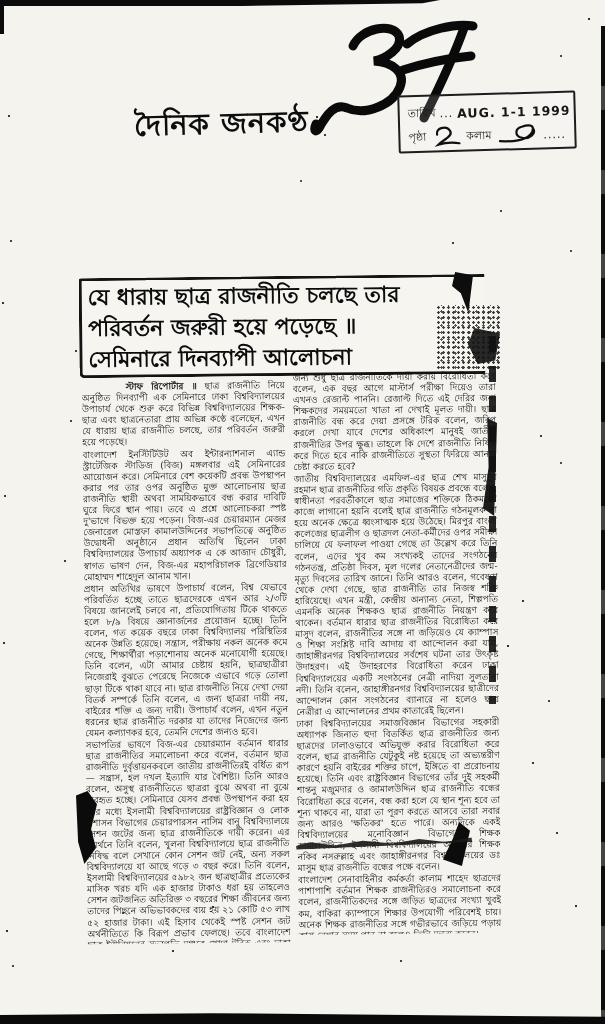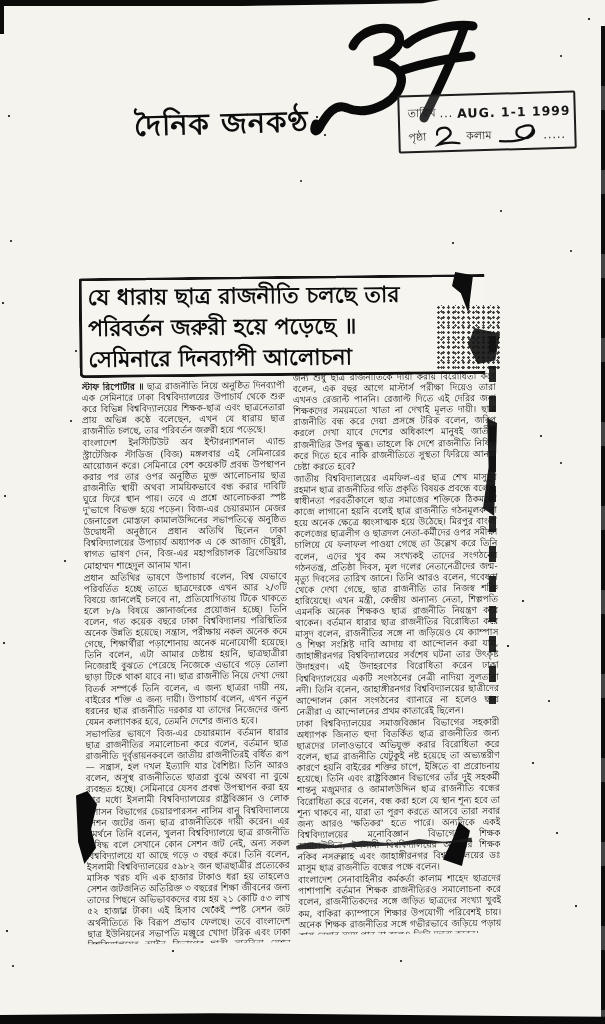--- a/index.html
+++ b/index.html
@@ -48,21 +48,21 @@
     border:3px solid #141414; border-right:none; border-radius:3px 1px 2px 5px;
     box-sizing:border-box; padding:1px 0 0 6px;
     font-weight:bold; font-size:22px; line-height:31px; color:#0c0c0c;
     white-space:nowrap; overflow:hidden; background:#f6f5f0;
   }
   .columns { position:absolute; left:4px; top:114px; width:414px; display:flex; gap:8px; }
   .col { width:203px; height:562px; overflow:hidden; font-size:9px; line-height:11.1px;
          text-align:justify; color:#101010; }
   .col2 { margin-top:-7px; }
   .col p { margin:0 0 1px 0; }
-  .byline { font-weight:bold; }
+  .byline { font-weight:bold;margin-left:44px; }
 
   
   .art { position:absolute; }
   .art-flag       { left:452px; top:272px; width:21px; height:41px; background:#0d0d0d;
                     clip-path:polygon(15% 0,100% 8%,78% 100%,42% 52%,0 34%); }
   .art-noise      { left:436px; top:305px; width:66px; height:66px; opacity:.85;
                     background-image:radial-gradient(#1c1c1c 1px, rgba(0,0,0,0) 1.5px),
                                      radial-gradient(#3c3c3c 1px, rgba(0,0,0,0) 1.4px);
                     background-size:5px 5px,7px 7px; background-position:0 0,2px 3px; }
   .art-noise-blob { left:468px; top:328px; width:32px; height:36px; background:#161616; opacity:.92;

